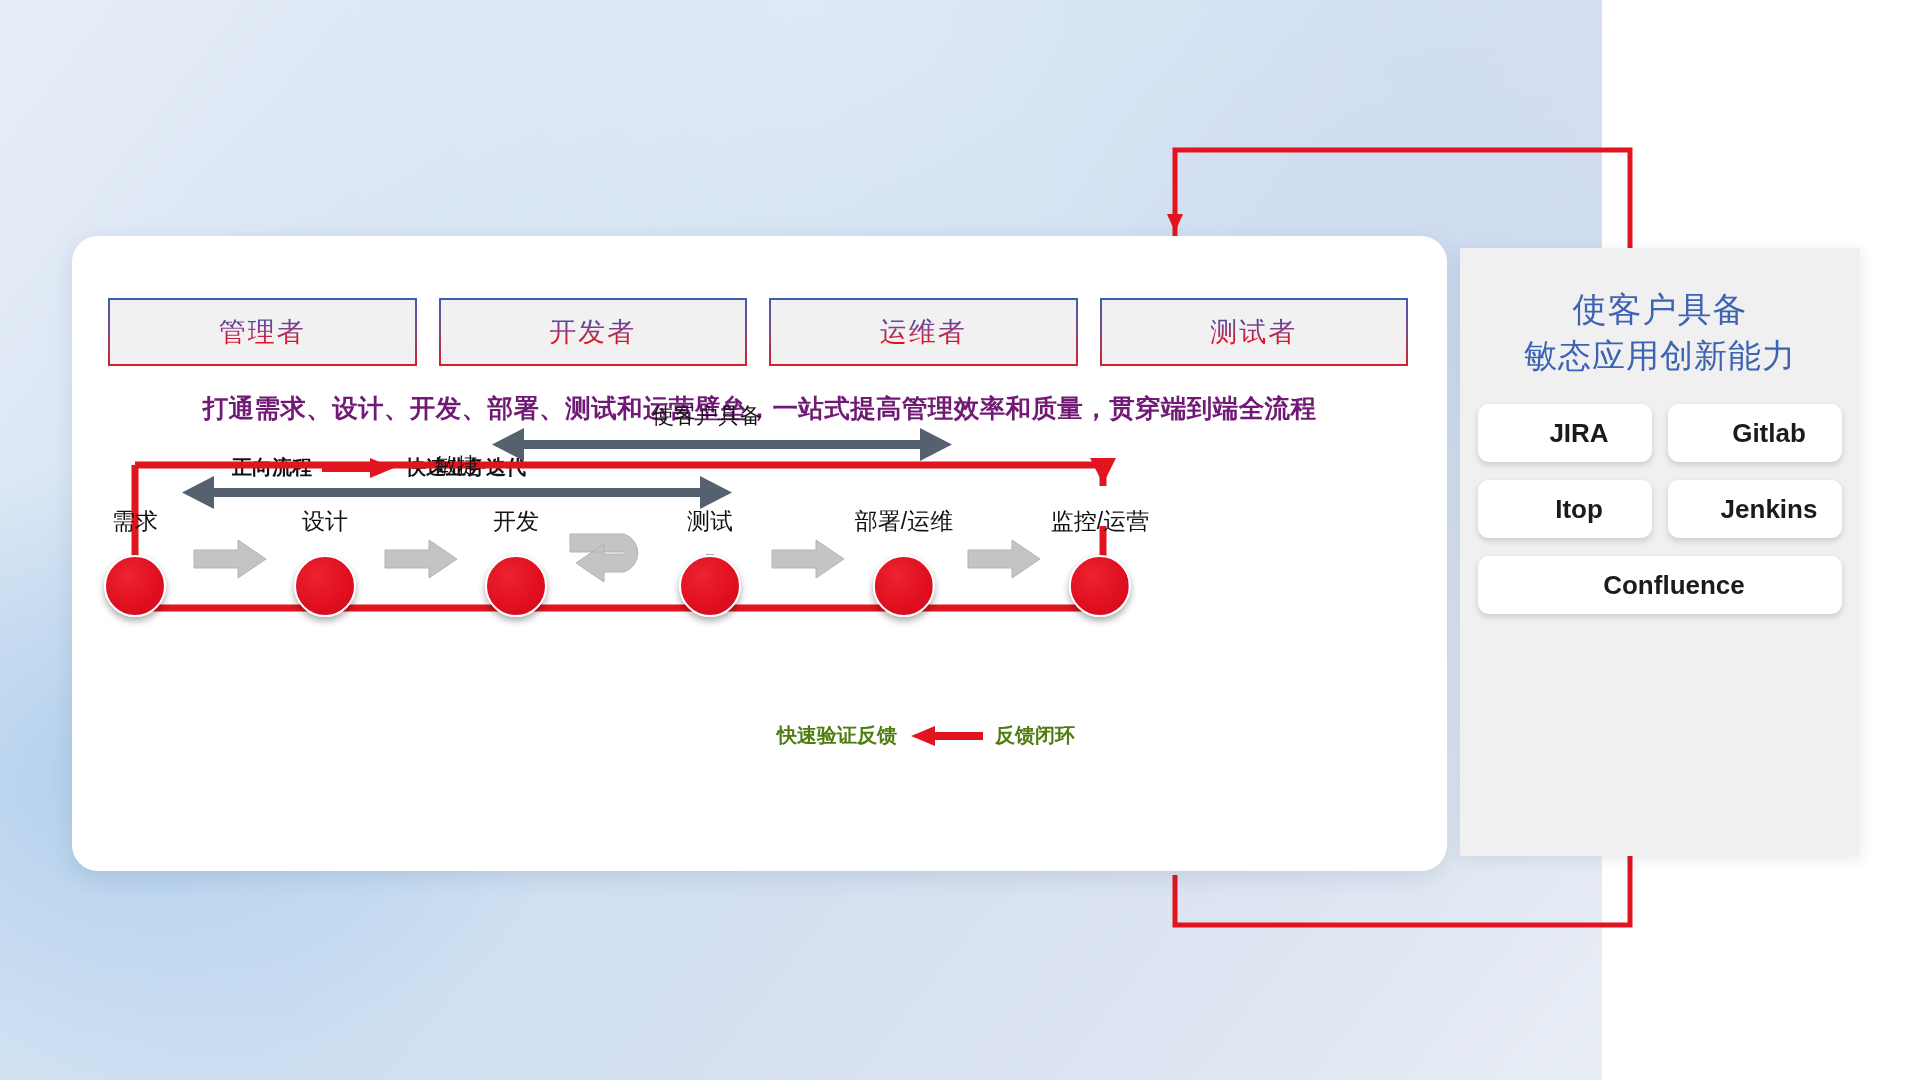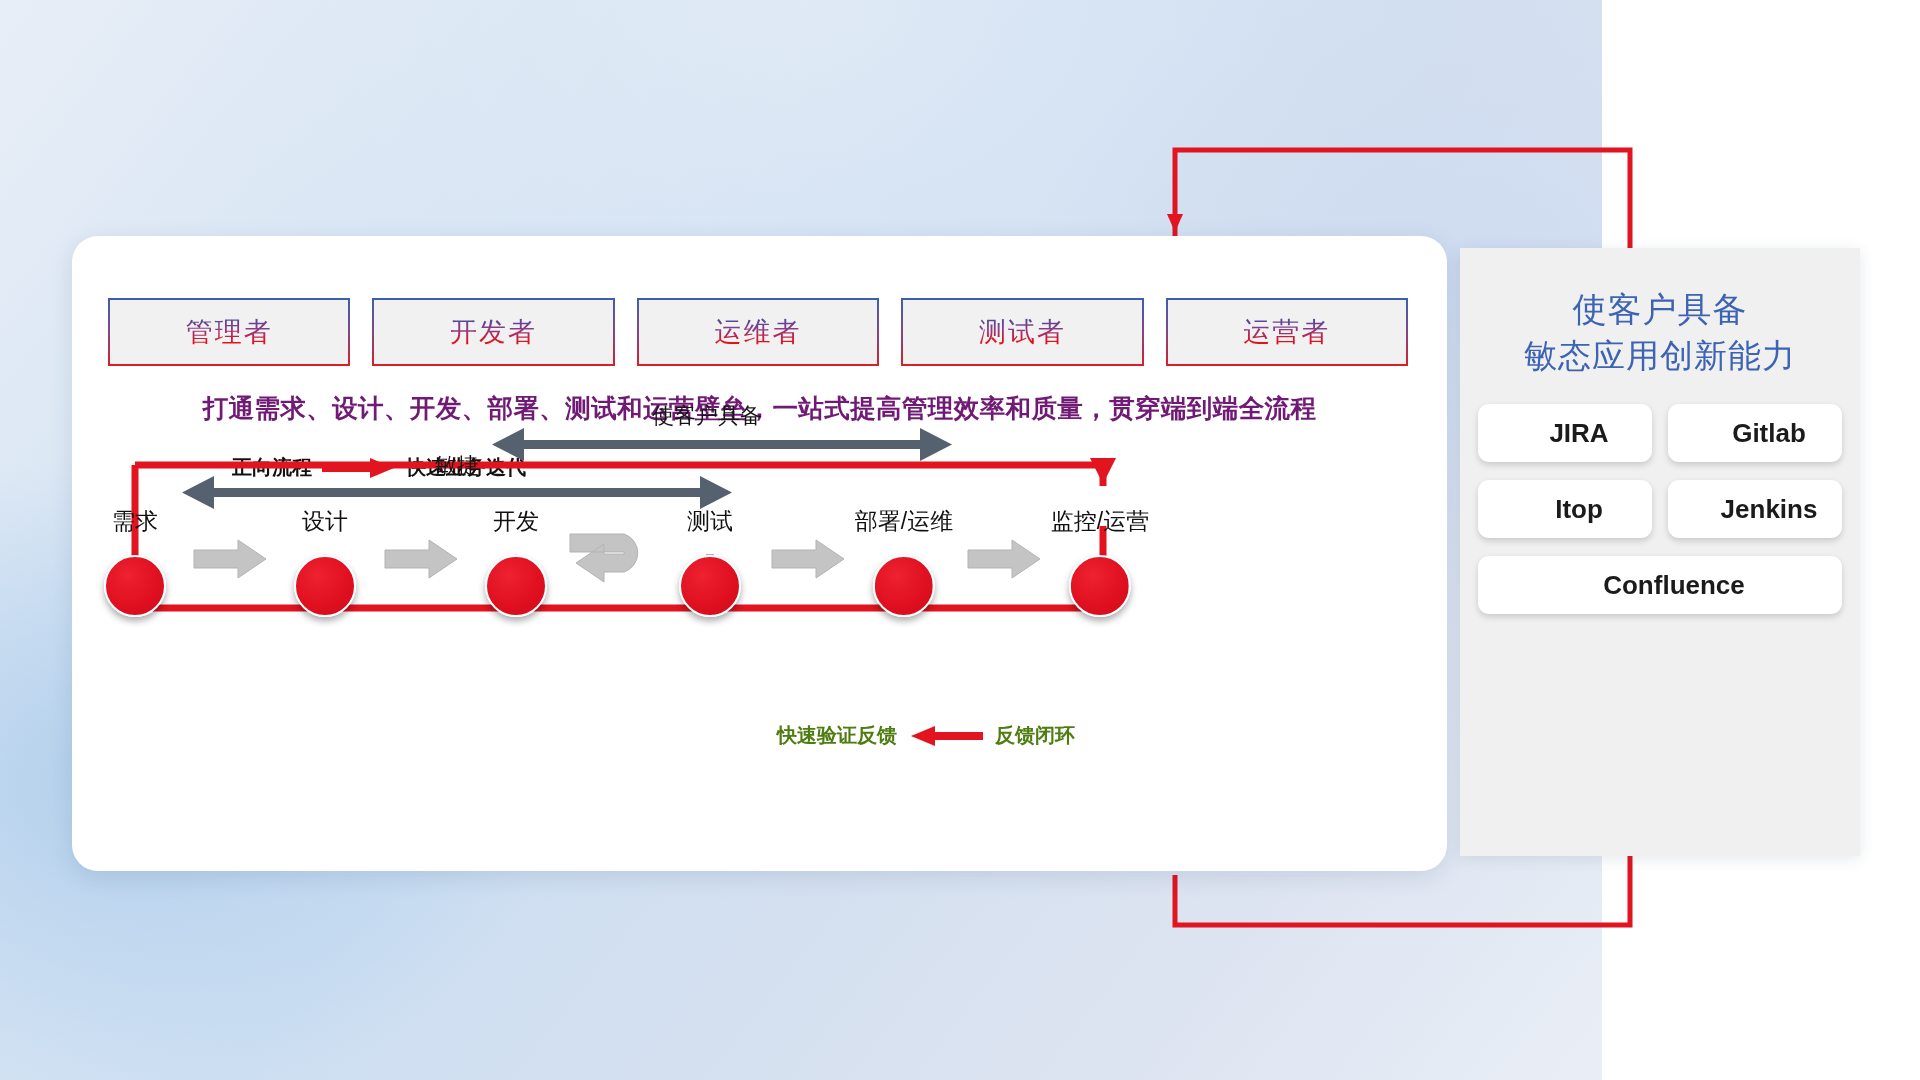--- a/index.html
+++ b/index.html
@@ -185,23 +185,20 @@
       </div>
       <div class="role-box">
         <span class="role-label">开发者</span>
       </div>
       <div class="role-box">
         <span class="role-label">运维者</span>
       </div>
       <div class="role-box">
         <span class="role-label">测试者</span>
       </div>
-      <div class="role-box">
-        <span class="role-label">运营者</span>
-      </div>
     </div>
 
     <div class="headline">打通需求、设计、开发、部署、测试和运营壁垒，一站式提高管理效率和质量，贯穿端到端全流程</div>
 
     <div class="legend-forward">
       <span>正向流程</span>
       <svg class="legend-arrow" width="74" height="22" viewBox="0 0 74 22">
         <rect x="0" y="7" width="52" height="8" fill="#e1141f"></rect>
         <path d="M48 1 L72 11 L48 21 Z" fill="#e1141f"></path>
       </svg>

